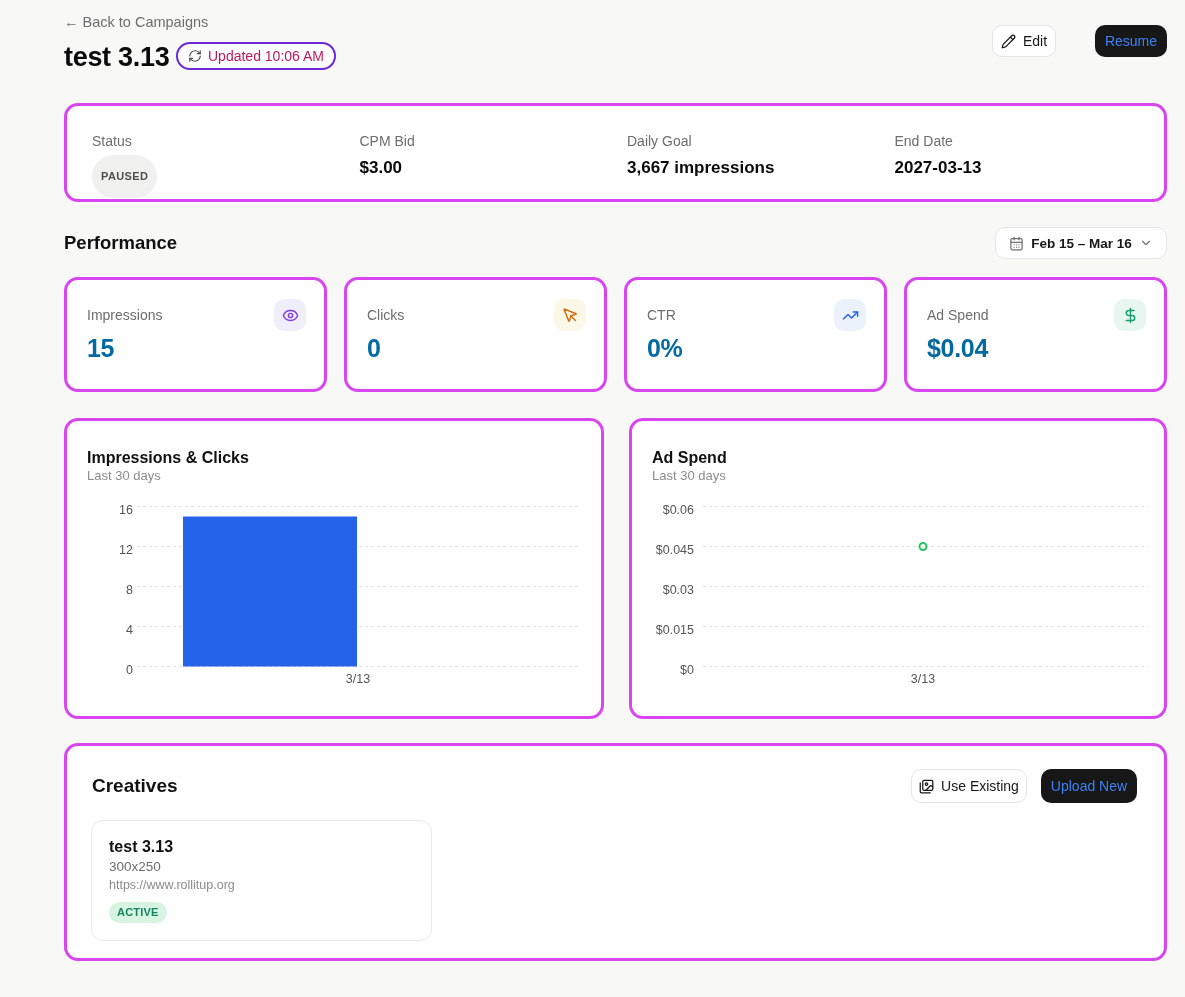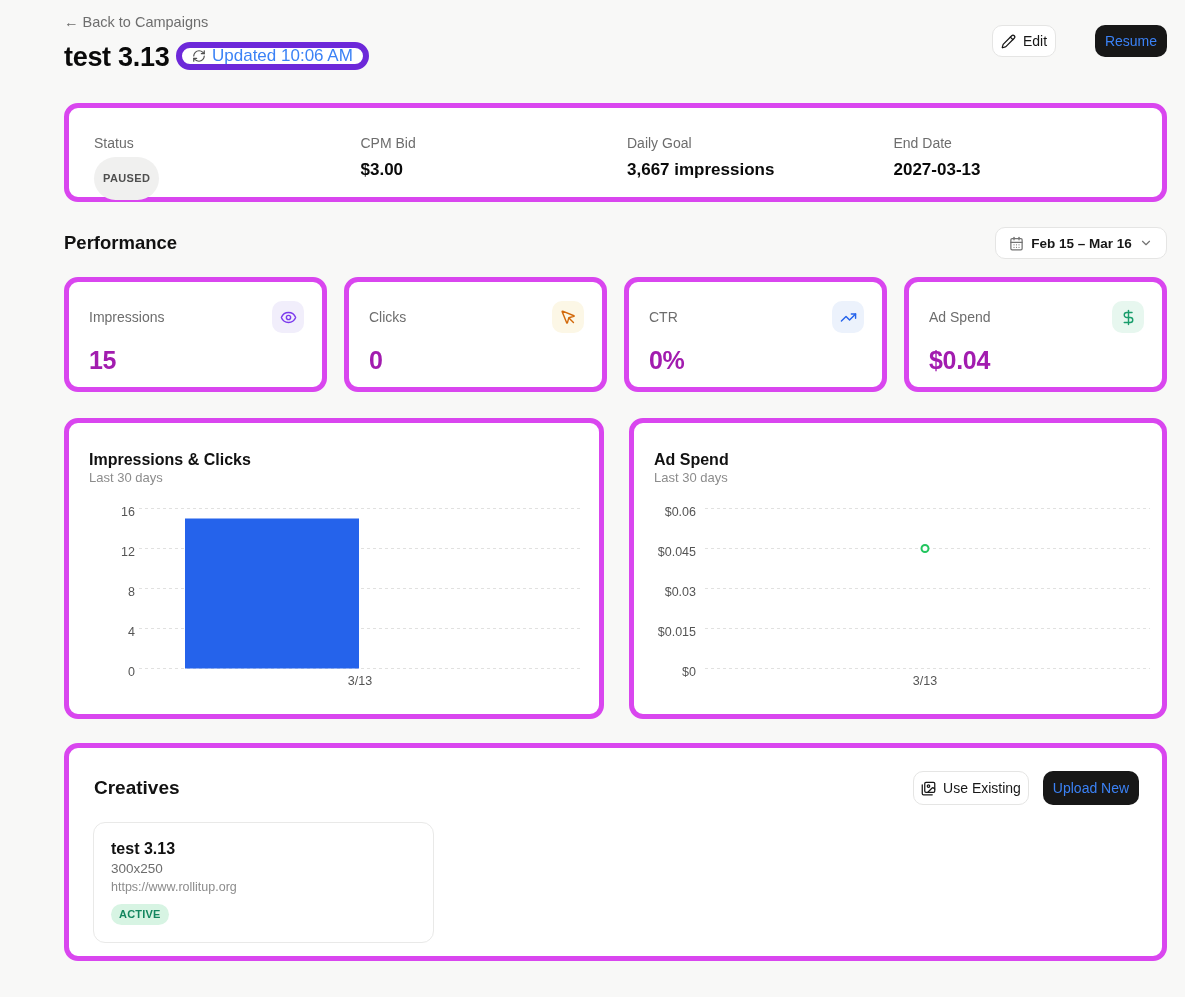--- a/index.html
+++ b/index.html
@@ -1,41 +1,41 @@
 <!DOCTYPE html>
 <html><head>
 <meta charset="utf-8">
 <style>
   * { margin:0; padding:0; box-sizing:border-box; }
   html,body { width:1185px; height:997px; background:#f8f8f7; font-family:"Liberation Sans", sans-serif; position:relative; overflow:hidden; }
   .abs { position:absolute; }
-  .card { background:#fff; border:5px solid #d946ef; border-radius:14px; position:absolute; }
+  .card { background:#fff; border:3px solid #d946ef; border-radius:14px; position:absolute; }
   .btn { display:flex; align-items:center; justify-content:center; gap:7px; border-radius:10px; font-size:14px; font-weight:500; }
   .btn-light { background:#fff; border:1px solid #e5e5e4; color:#171717; }
   .btn-dark { background:#171717; color:#3b82f6; }
 
   .back { left:64px; top:14px; font-size:14.5px; color:#6e6e6e; }
   h1 { left:64px; top:42px; font-size:27px; font-weight:700; color:#0a0a0a; letter-spacing:-0.3px; position:absolute; }
-  .updated { left:176px; top:42px; height:28px; display:flex; align-items:center; gap:6px; padding:0 10px; background:#fff; border:6px solid #6d28d9; border-radius:999px; font-size:17px; color:#3b82f6; }
+  .updated { left:176px; top:42px; height:28px; display:flex; align-items:center; gap:6px; padding:0 10px; background:#fff; border:2px solid #6d28d9; border-radius:999px; font-size:14px; color:#be185d; }
   .btn-edit { left:992px; top:25px; width:64px; height:32px; }
   .btn-resume { left:1095px; top:25px; width:72px; height:32px; }
 
   .status-card { left:64px; top:103px; width:1103px; height:99px; display:grid; grid-template-columns:repeat(4,1fr); padding:27px 2px 0 25px; }
   .status-card .lbl { font-size:14px; color:#6d6d6d; margin-bottom:9px; }
   .status-card .val { font-size:17px; font-weight:700; color:#0a0a0a; }
   .badge-paused { display:block; width:max-content; background:#f0f0ef; border-radius:999px; padding:15px 9px; font-size:11px; font-weight:700; letter-spacing:0.4px; color:#4f4f4f; line-height:13px; margin-top:-3px; }
 
   .h2 { left:64px; top:232px; font-size:18.5px; font-weight:700; color:#111; position:absolute; }
   .date-btn { left:995px; top:227px; width:172px; height:32px; border-radius:10px; font-size:13.5px; font-weight:700; }
 
   .stat { width:263px; height:115px; top:277px; padding:20px; }
   .stat .row { display:flex; justify-content:space-between; align-items:flex-start; }
   .stat .lbl { font-size:14px; color:#6d6d6d; padding-top:7px; }
   .stat .icon { width:32px; height:32px; border-radius:10px; display:flex; align-items:center; justify-content:center; margin-top:-1px; margin-right:-2px; }
-  .stat .val { font-size:25px; font-weight:700; color:#a21caf; margin-top:13px; letter-spacing:-0.3px; }
+  .stat .val { font-size:25px; font-weight:700; color:#0369a1; margin-top:3px; letter-spacing:-0.3px; }
 
   .chart-card { top:418px; height:301px; }
   .chart-card .title { font-size:16px; font-weight:700; color:#111; position:absolute; left:20px; top:28px; }
   .chart-card .sub { font-size:13px; color:#8c8c8c; position:absolute; left:20px; top:47px; }
 
   .creatives { left:64px; top:743px; width:1103px; height:218px; }
   .creatives .title { position:absolute; left:25px; top:29px; font-size:19px; font-weight:700; color:#111; }
   .btn-use { position:absolute; left:844px; top:23px; width:116px; height:34px; }
   .btn-upload { position:absolute; left:974px; top:23px; width:96px; height:34px; font-size:14px; }
   .creative-item { position:absolute; left:24px; top:74px; width:341px; height:121px; border:1px solid #e9e9e8; border-radius:12px; padding:17px 17px; }

